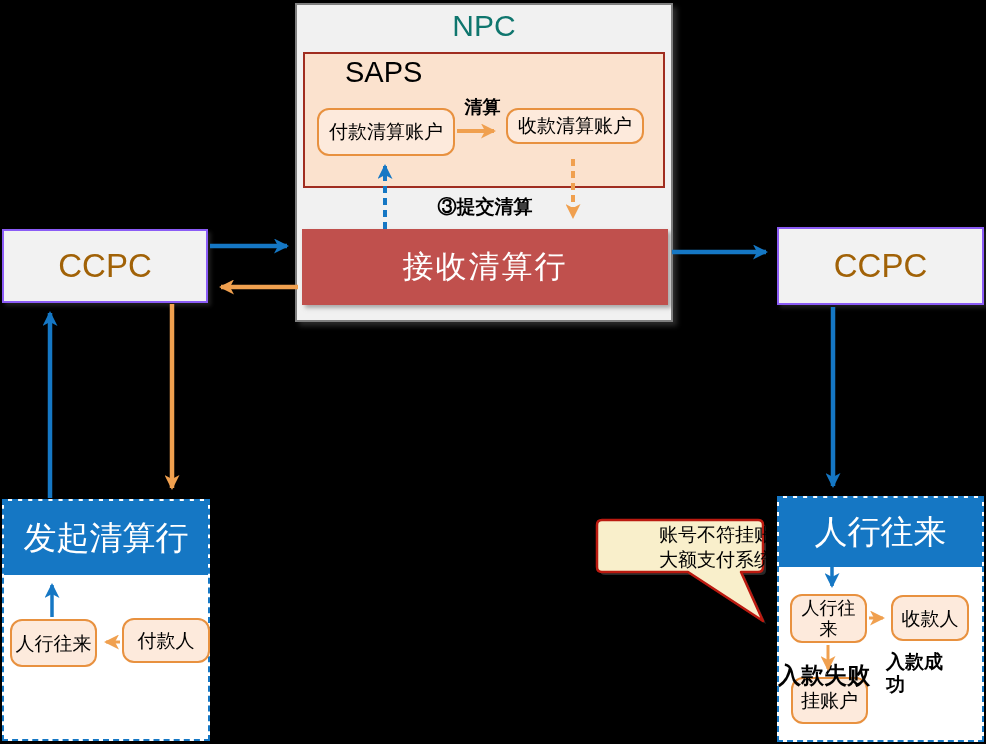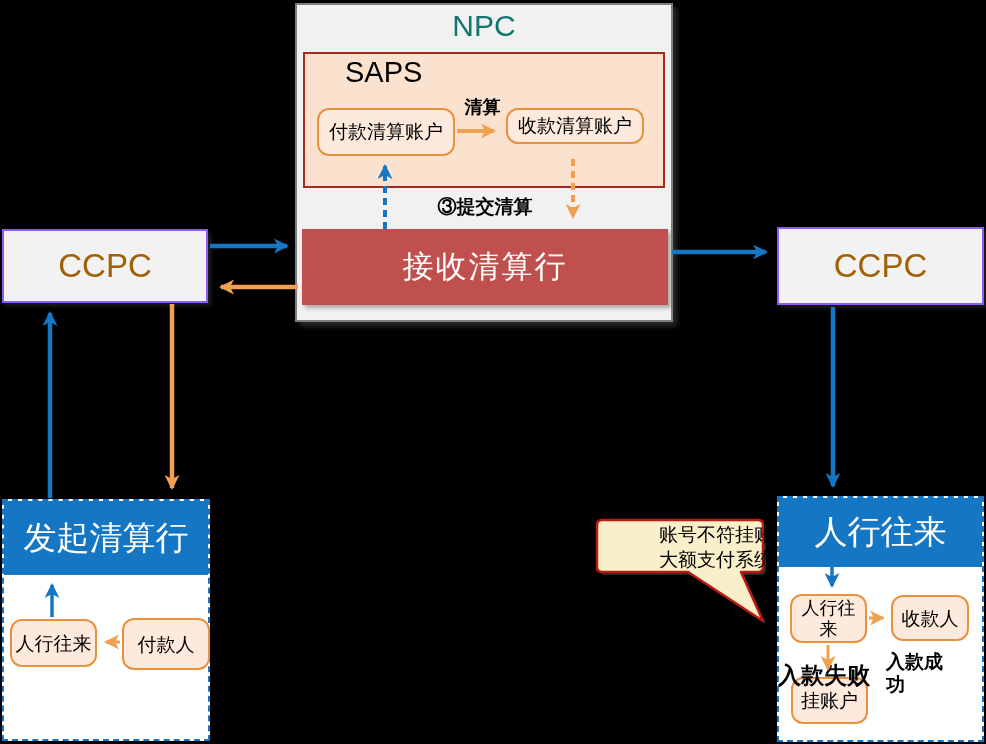--- a/index.html
+++ b/index.html
@@ -44,21 +44,21 @@
   .init-bank{left:2px;top:499px;width:208px;height:242px;}
   .recv-bank{left:777px;top:496px;width:207px;height:246px;}
   .bank-hdr{position:absolute;left:0;top:0;right:0;background:#1577C4;color:#FFF;
             font-family:"Liberation Serif",serif;font-size:33px;display:flex;
             align-items:center;justify-content:center;}
   .init-hdr{height:74px;}
   .recv-hdr{height:69px;}
 
   .small-acct{font-size:19px;z-index:3;line-height:21px;}
   .init-pbc{left:10px;top:619px;width:87px;height:48px;}
-  .init-payer{left:122px;top:618px;width:88px;height:52px;}
+  .init-payer{left:122px;top:618px;width:88px;height:45px;}
   .recv-pbc{left:790px;top:594px;width:77px;height:49px;font-size:18px;padding:0 6px;}
   .recv-payee{left:891px;top:595px;width:78px;height:46px;}
   .recv-susp{left:791px;top:677px;width:77px;height:47px;}
 
   .fail-lbl{left:778px;top:660px;width:92px;height:22px;font-size:23px;}
   .succ-lbl{left:886px;top:650px;width:64px;height:46px;font-size:19px;line-height:23px;
             text-align:left;}
 
   
   .callout-text{left:597px;top:522px;width:150px;height:50px;z-index:4;

